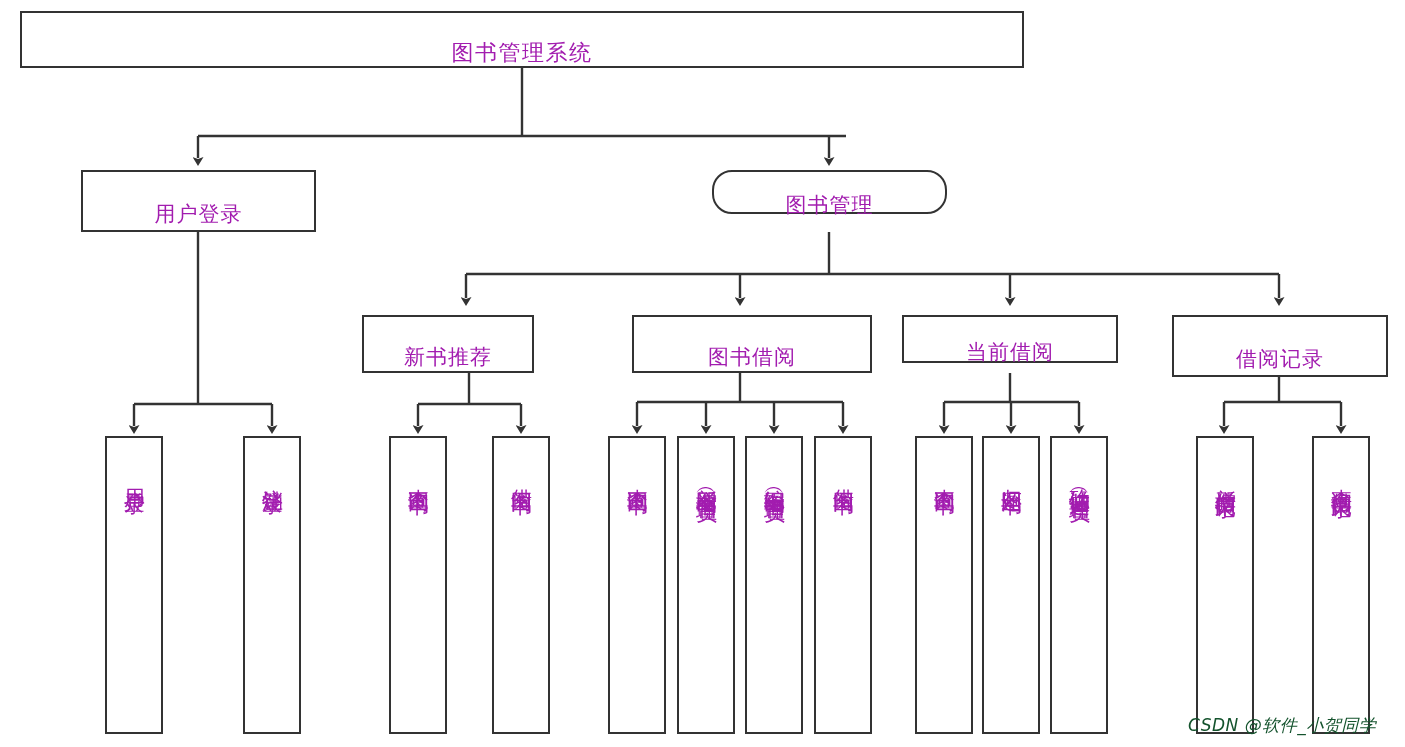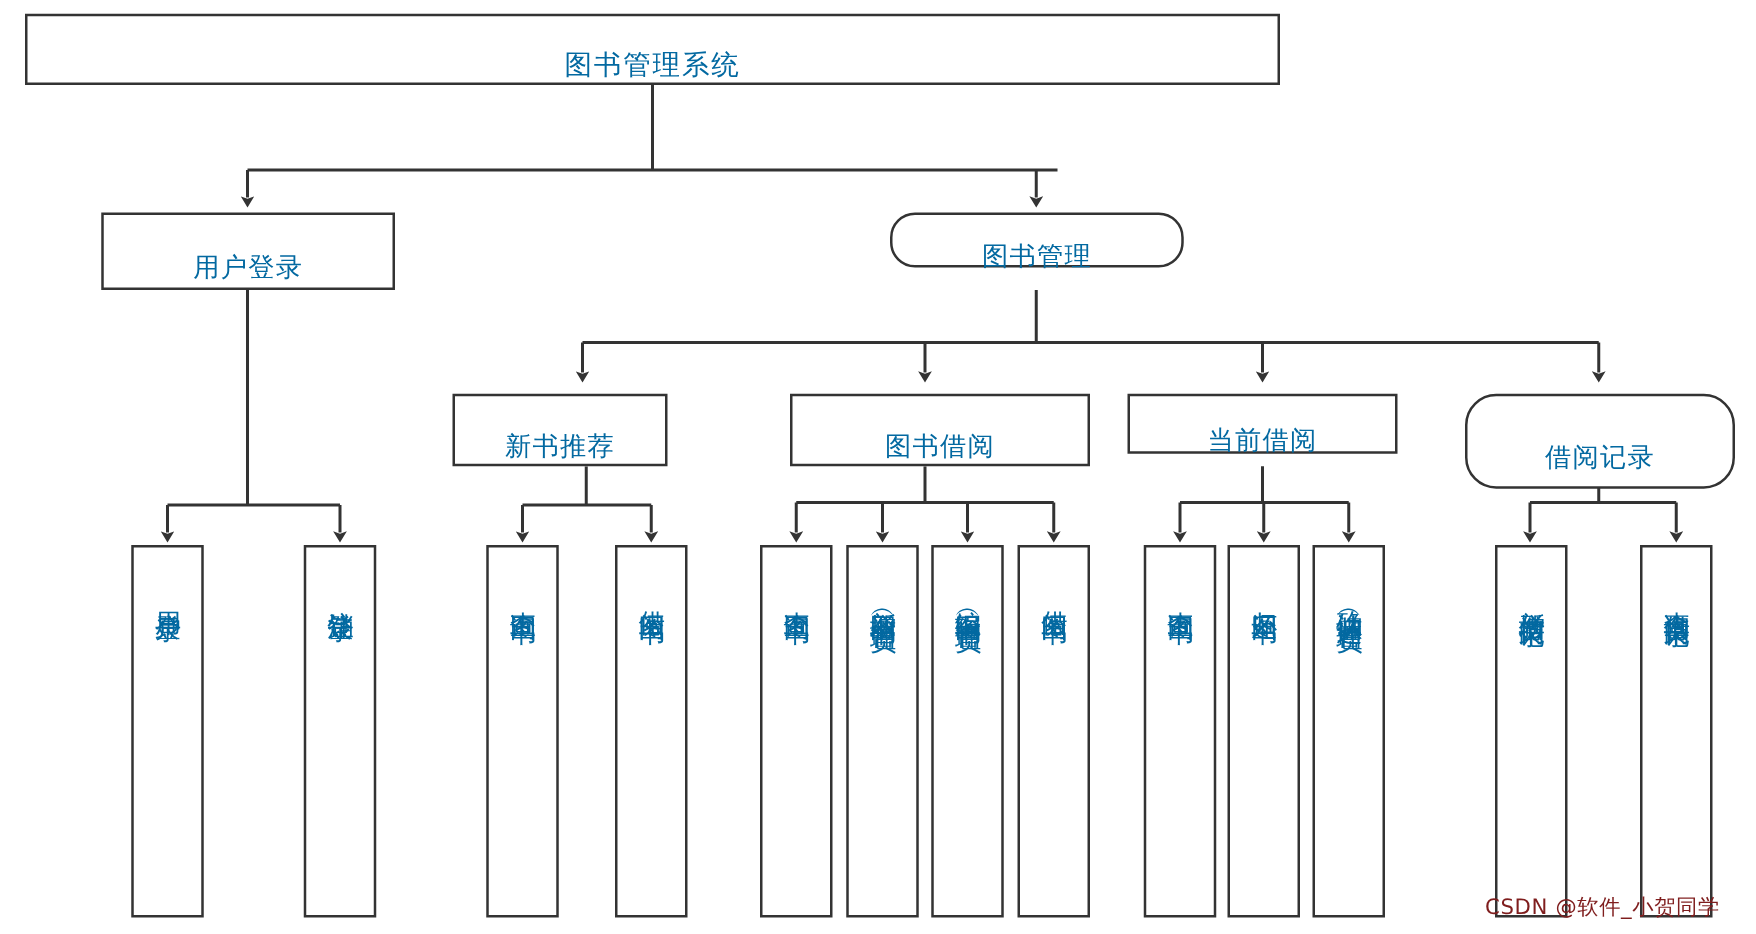--- a/index.html
+++ b/index.html
@@ -28,21 +28,21 @@
     position: absolute;
     box-sizing: border-box;
     background: #ffffff;
     border: 2px solid #333333;
     display: flex;
     align-items: center;
     justify-content: center;
     z-index: 2;
   }
   .node .label {
-    color: #0369a1;
+    color: #a21caf;
     line-height: 1.18;
     text-align: right;
     white-space: pre;
     margin-top: 26px;
   }
   
   .node.horiz .label {
     font-size: 21px;
     letter-spacing: 1px;
   }
@@ -61,24 +61,25 @@
     writing-mode: vertical-rl;
     text-orientation: upright;
     letter-spacing: 2px;
     line-height: 1;
   }
   .watermark {
     position: absolute;
     left: 1188px;
     top: 714px;
     font-size: 17px;
-    color: #7f1d1d;
+    color: #14532d;
     z-index: 3;
     white-space: pre;
     letter-spacing: 0.5px;
+    font-style: italic;
   }
 </style>
 </head>
 <body>
 
 <div id="diagram-root">
 
   <svg class="wires" viewBox="0 0 1405 747" xmlns="http://www.w3.org/2000/svg">
     <defs>
       <marker id="arrow" markerWidth="9" markerHeight="11" refX="1" refY="5.5" orient="auto" markerUnits="userSpaceOnUse">
@@ -142,21 +143,21 @@
 
   <div class="node horiz" style="left:362px; top:315px; width:172px; height:58px;">
     <span class="label">新书推荐</span>
   </div>
   <div class="node horiz" style="left:632px; top:315px; width:240px; height:58px;">
     <span class="label">图书借阅</span>
   </div>
   <div class="node horiz" style="left:902px; top:315px; width:216px; height:48px;">
     <span class="label">当前借阅</span>
   </div>
-  <div class="node horiz" style="left:1172px; top:315px; width:216px; height:76px;border-radius:25px;">
+  <div class="node horiz" style="left:1172px; top:315px; width:216px; height:62px;">
     <span class="label">借阅记录</span>
   </div>
 
   <div class="node leaf" style="left:105px; top:436px; width:58px; height:298px;">
     <span class="label">用户登录</span>
   </div>
   <div class="node leaf" style="left:243px; top:436px; width:58px; height:298px;">
     <span class="label">注销登录</span>
   </div>
 

